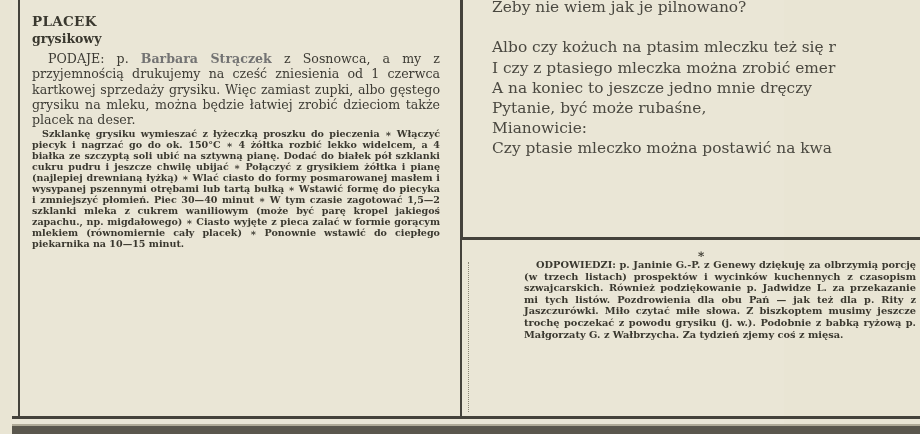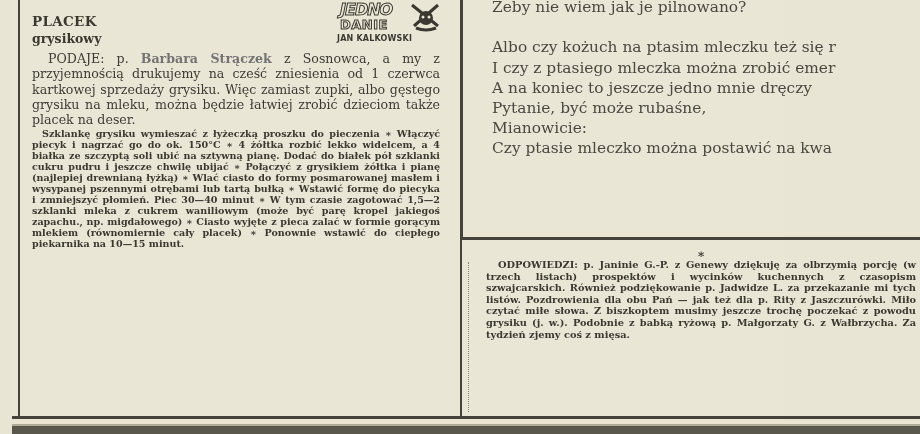--- a/index.html
+++ b/index.html
@@ -46,48 +46,35 @@
     position:absolute; left:480px; top:-3px; width:450px;
     font-family:"DejaVu Serif", serif; font-size:15.4px; line-height:20.2px; color:#4a4840; white-space:nowrap;
   }
   .poem div { height:20.2px; }
   .right-text {
     position:absolute; left:474px; top:248px; width:430px;
     font-family:"DejaVu Serif", serif; font-size:9.8px; line-height:11.6px; color:#3a382f; text-align:justify; font-weight:bold;
   }
   .right-text p { margin:0; }
   .right-text .star { text-align:center; font-size:12px; line-height:10px; margin-top:1px; }
-  .right-text .ind { text-indent:12px; }
+  .right-text .ind { text-indent:12px;margin-left:38px; }
   .bottom-rule { position:absolute; left:0; top:416px; width:920px; height:3px; background:#44423b; }
   .bottom-band { position:absolute; left:0; top:426px; width:920px; height:8px; background:#5a574d; }
   .bottom-band2 { position:absolute; left:0; top:424px; width:920px; height:2px; background:#b0ab98; }
 </style>
 </head>
 <body>
 
 <div class="page">
 
   <div class="left-box"></div>
 
   <div class="title">PLACEK</div>
   <div class="subtitle">grysikowy</div>
 
-  <div class="logo">
-    <div class="word1">JEDNO</div>
-    <div class="word2">DANIE</div>
-    <div class="author">JAN KALKOWSKI</div>
-    <svg class="emblem" viewBox="0 0 36 30">
-      <path d="M4 3 L30 24" stroke="#3a3830" stroke-width="3"></path>
-      <path d="M30 3 L6 24" stroke="#3a3830" stroke-width="3"></path>
-      <circle cx="18" cy="16" r="7" fill="#3a3830"></circle>
-      <circle cx="15" cy="15" r="1.5" fill="#eae6d6"></circle>
-      <circle cx="21" cy="15" r="1.5" fill="#eae6d6"></circle>
-      <path d="M8 26 Q18 30 28 26" stroke="#3a3830" stroke-width="3" fill="none"></path>
-    </svg>
-  </div>
 
   <div class="lead">
     <p><span>PODAJE: p. </span><b>Barbara Strączek</b><span> z Sosnowca, a my z przyjemnością drukujemy na cześć zniesienia od 1 czerwca kartkowej sprzedaży grysiku. Więc zamiast zupki, albo gęstego grysiku na mleku, można będzie łatwiej zrobić dzieciom także placek na deser.</span></p>
   </div>
 
   <div class="recipe">
     <p>Szklankę grysiku wymieszać z łyżeczką proszku do pieczenia ∗ Włączyć piecyk i nagrzać go do ok. 150°C ∗ 4 żółtka rozbić lekko widelcem, a 4 białka ze szczyptą soli ubić na sztywną pianę. Dodać do białek pół szklanki cukru pudru i jeszcze chwilę ubijać ∗ Połączyć z grysikiem żółtka i pianę (najlepiej drewnianą łyżką) ∗ Wlać ciasto do formy posmarowanej masłem i wysypanej pszennymi otrębami lub tartą bułką ∗ Wstawić formę do piecyka i zmniejszyć płomień. Piec 30—40 minut ∗ W tym czasie zagotować 1,5—2 szklanki mleka z cukrem waniliowym (może być parę kropel jakiegoś zapachu., np. migdałowego) ∗ Ciasto wyjęte z pieca zalać w formie gorącym mlekiem (równomiernie cały placek) ∗ Ponownie wstawić do ciepłego piekarnika na 10—15 minut.</p>
   </div>
 
   <div class="dotted"></div>

